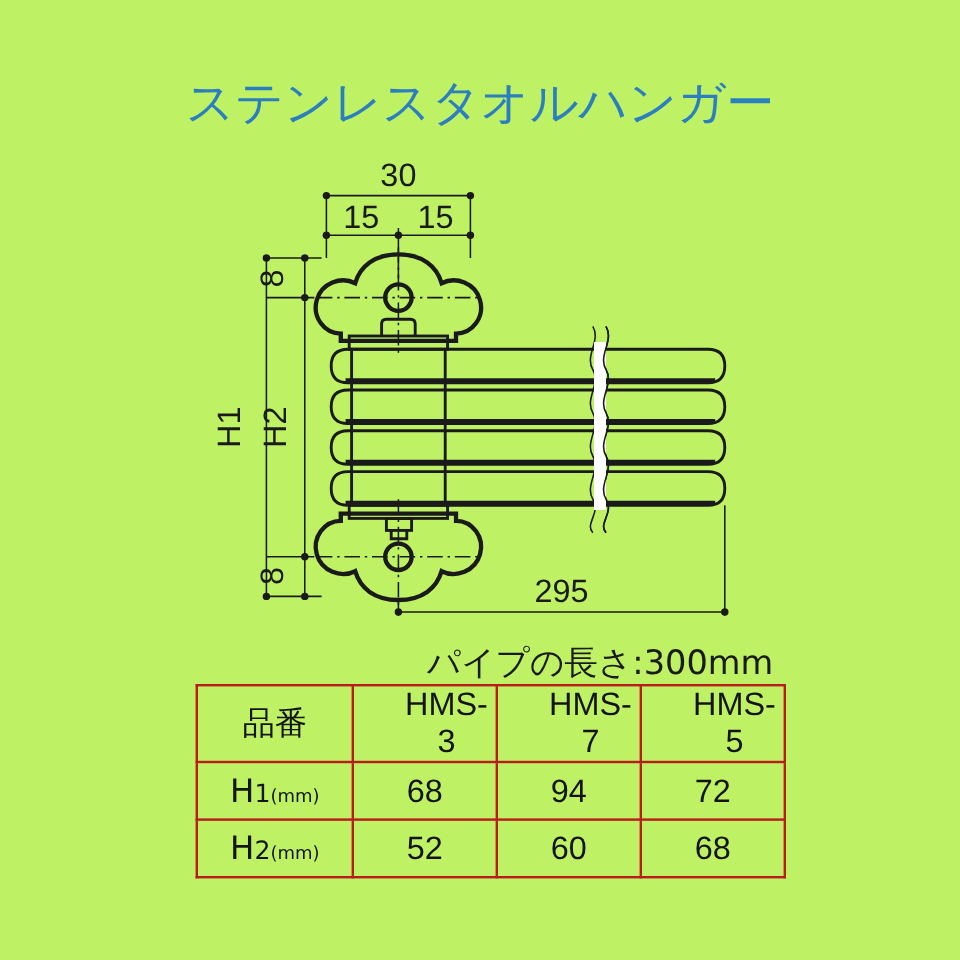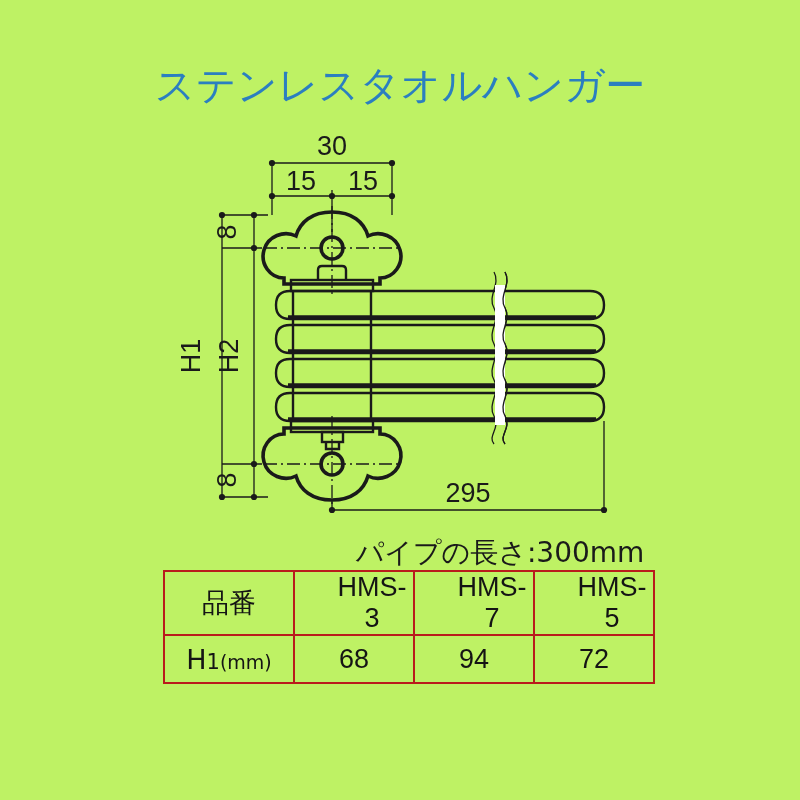--- a/index.html
+++ b/index.html
@@ -78,21 +78,21 @@
     padding: 0;
   }
   #spec-table td.label {
     width: 128px;
     font-family: "DejaVu Sans", "Liberation Sans", sans-serif;
   }
   #spec-table td.label .sub {
     font-size: 21px;
   }
   #spec-table td.label .unit {
-    font-size: 19px;
+    font-size: 15px;
   }
   #spec-table td.hdr {
     letter-spacing: 0px;
     padding-left: 36px;
   }
 </style>
 </head>
 <body>
 
 <div id="page">
@@ -258,16 +258,22 @@
         <td class="hdr">HMS-3</td>
         <td class="hdr">HMS-7</td>
         <td class="hdr">HMS-5</td>
       </tr>
       <tr>
         <td class="label"><span>H</span><span class="sub">1</span><span class="unit">(mm)</span></td>
         <td>68</td>
         <td>94</td>
         <td>72</td>
       </tr>
+      <tr>
+        <td class="label"><span>H</span><span class="sub">2</span><span class="unit">(mm)</span></td>
+        <td>52</td>
+        <td>60</td>
+        <td>68</td>
+      </tr>
     </tbody>
   </table>
 
 </div>
 
 </body></html>

